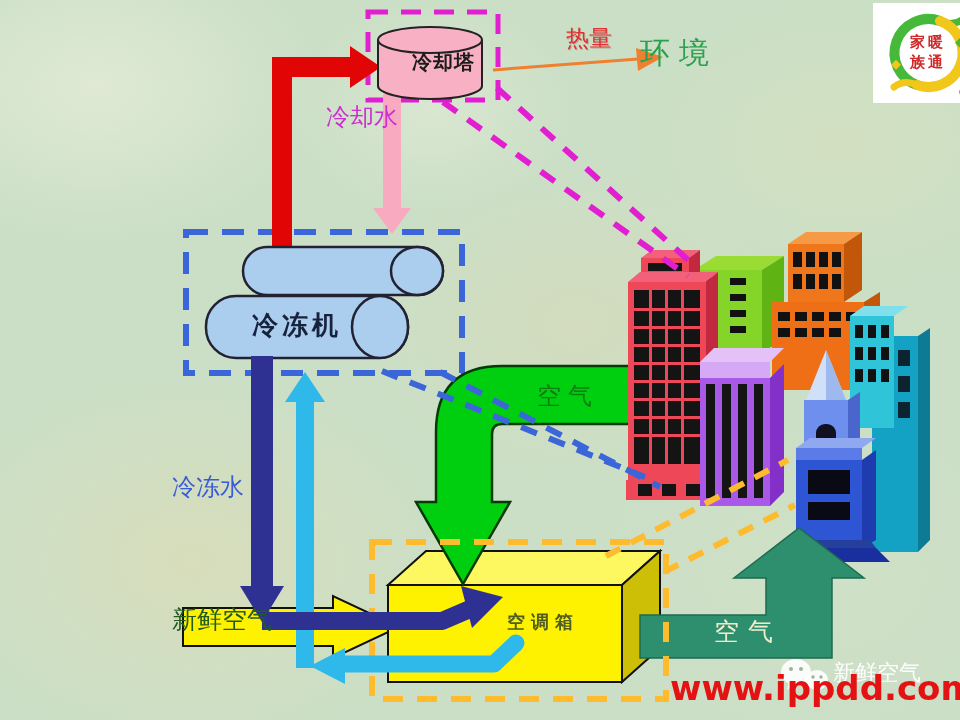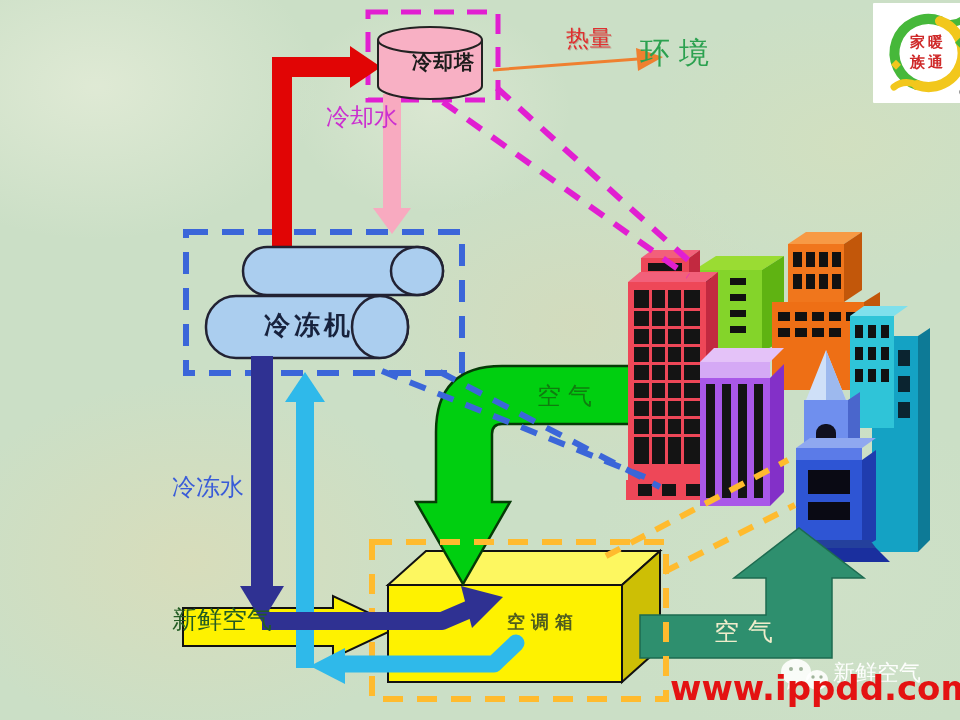--- a/index.html
+++ b/index.html
@@ -14,21 +14,21 @@
       radial-gradient(ellipse 300px 220px at 60% 45%, rgba(222,214,176,.4), rgba(222,214,176,0) 70%),
       radial-gradient(ellipse 340px 240px at 85% 80%, rgba(210,226,200,.55), rgba(210,226,200,0) 70%),
       radial-gradient(ellipse 200px 150px at 45% 15%, rgba(232,238,220,.5), rgba(232,238,220,0) 70%);
   }
   svg{position:absolute;left:0;top:0;}
   .lbl{position:absolute;white-space:nowrap;font-weight:normal;line-height:1.1;}
   #lbl-tower{left:387px;top:51px;width:88px;text-align:right;font-size:20px;color:#1b1b1b;font-weight:600;letter-spacing:1px;}
   #lbl-coolwater{left:294px;top:104px;font-size:24px;color:#cb2fd0;margin-left:32px;}
   #lbl-heat{left:566px;top:26px;font-size:23px;color:#e03030;text-shadow:1px 1px 0 rgba(120,20,20,.25);}
   #lbl-env{left:640px;top:36px;font-size:30px;color:#2ba14f;letter-spacing:9px;}
-  #lbl-chiller{left:264px;top:311px;font-size:26px;color:#17223d;letter-spacing:4px;font-weight:600;}
+  #lbl-chiller{left:252px;top:311px;font-size:26px;color:#17223d;letter-spacing:4px;font-weight:600;}
   #lbl-chillwater{left:172px;top:474px;font-size:24px;color:#3a5cd8;text-align:right;}
   #lbl-returnair{left:537px;top:383px;font-size:24px;color:#0f7d0f;letter-spacing:7px;}
   #lbl-freshair{left:172px;top:606px;font-size:25px;color:#235c23;}
   #lbl-ahu{left:507px;top:612px;font-size:18px;color:#4f5d1e;letter-spacing:6px;font-weight:600;}
   #lbl-supplyair{left:714px;top:618px;font-size:25px;color:#efeccb;letter-spacing:9px;}
   #wechat-name{left:833px;top:661px;font-size:22px;color:rgba(255,255,255,.95);}
   #site-watermark{left:670px;top:670px;font-size:34px;color:#e41212;font-weight:800;letter-spacing:0px;}
   .logo{position:absolute;left:845px;top:3px;width:110px;height:100px;background:#fff;border-radius:1px;margin-left:28px;}
   .logo-text{position:absolute;left:0;width:110px;text-align:center;font-weight:bold;color:#cf2a2a;font-size:15px;letter-spacing:3px;}
   #logo-t1{top:30px;} #logo-t2{top:50px;}

